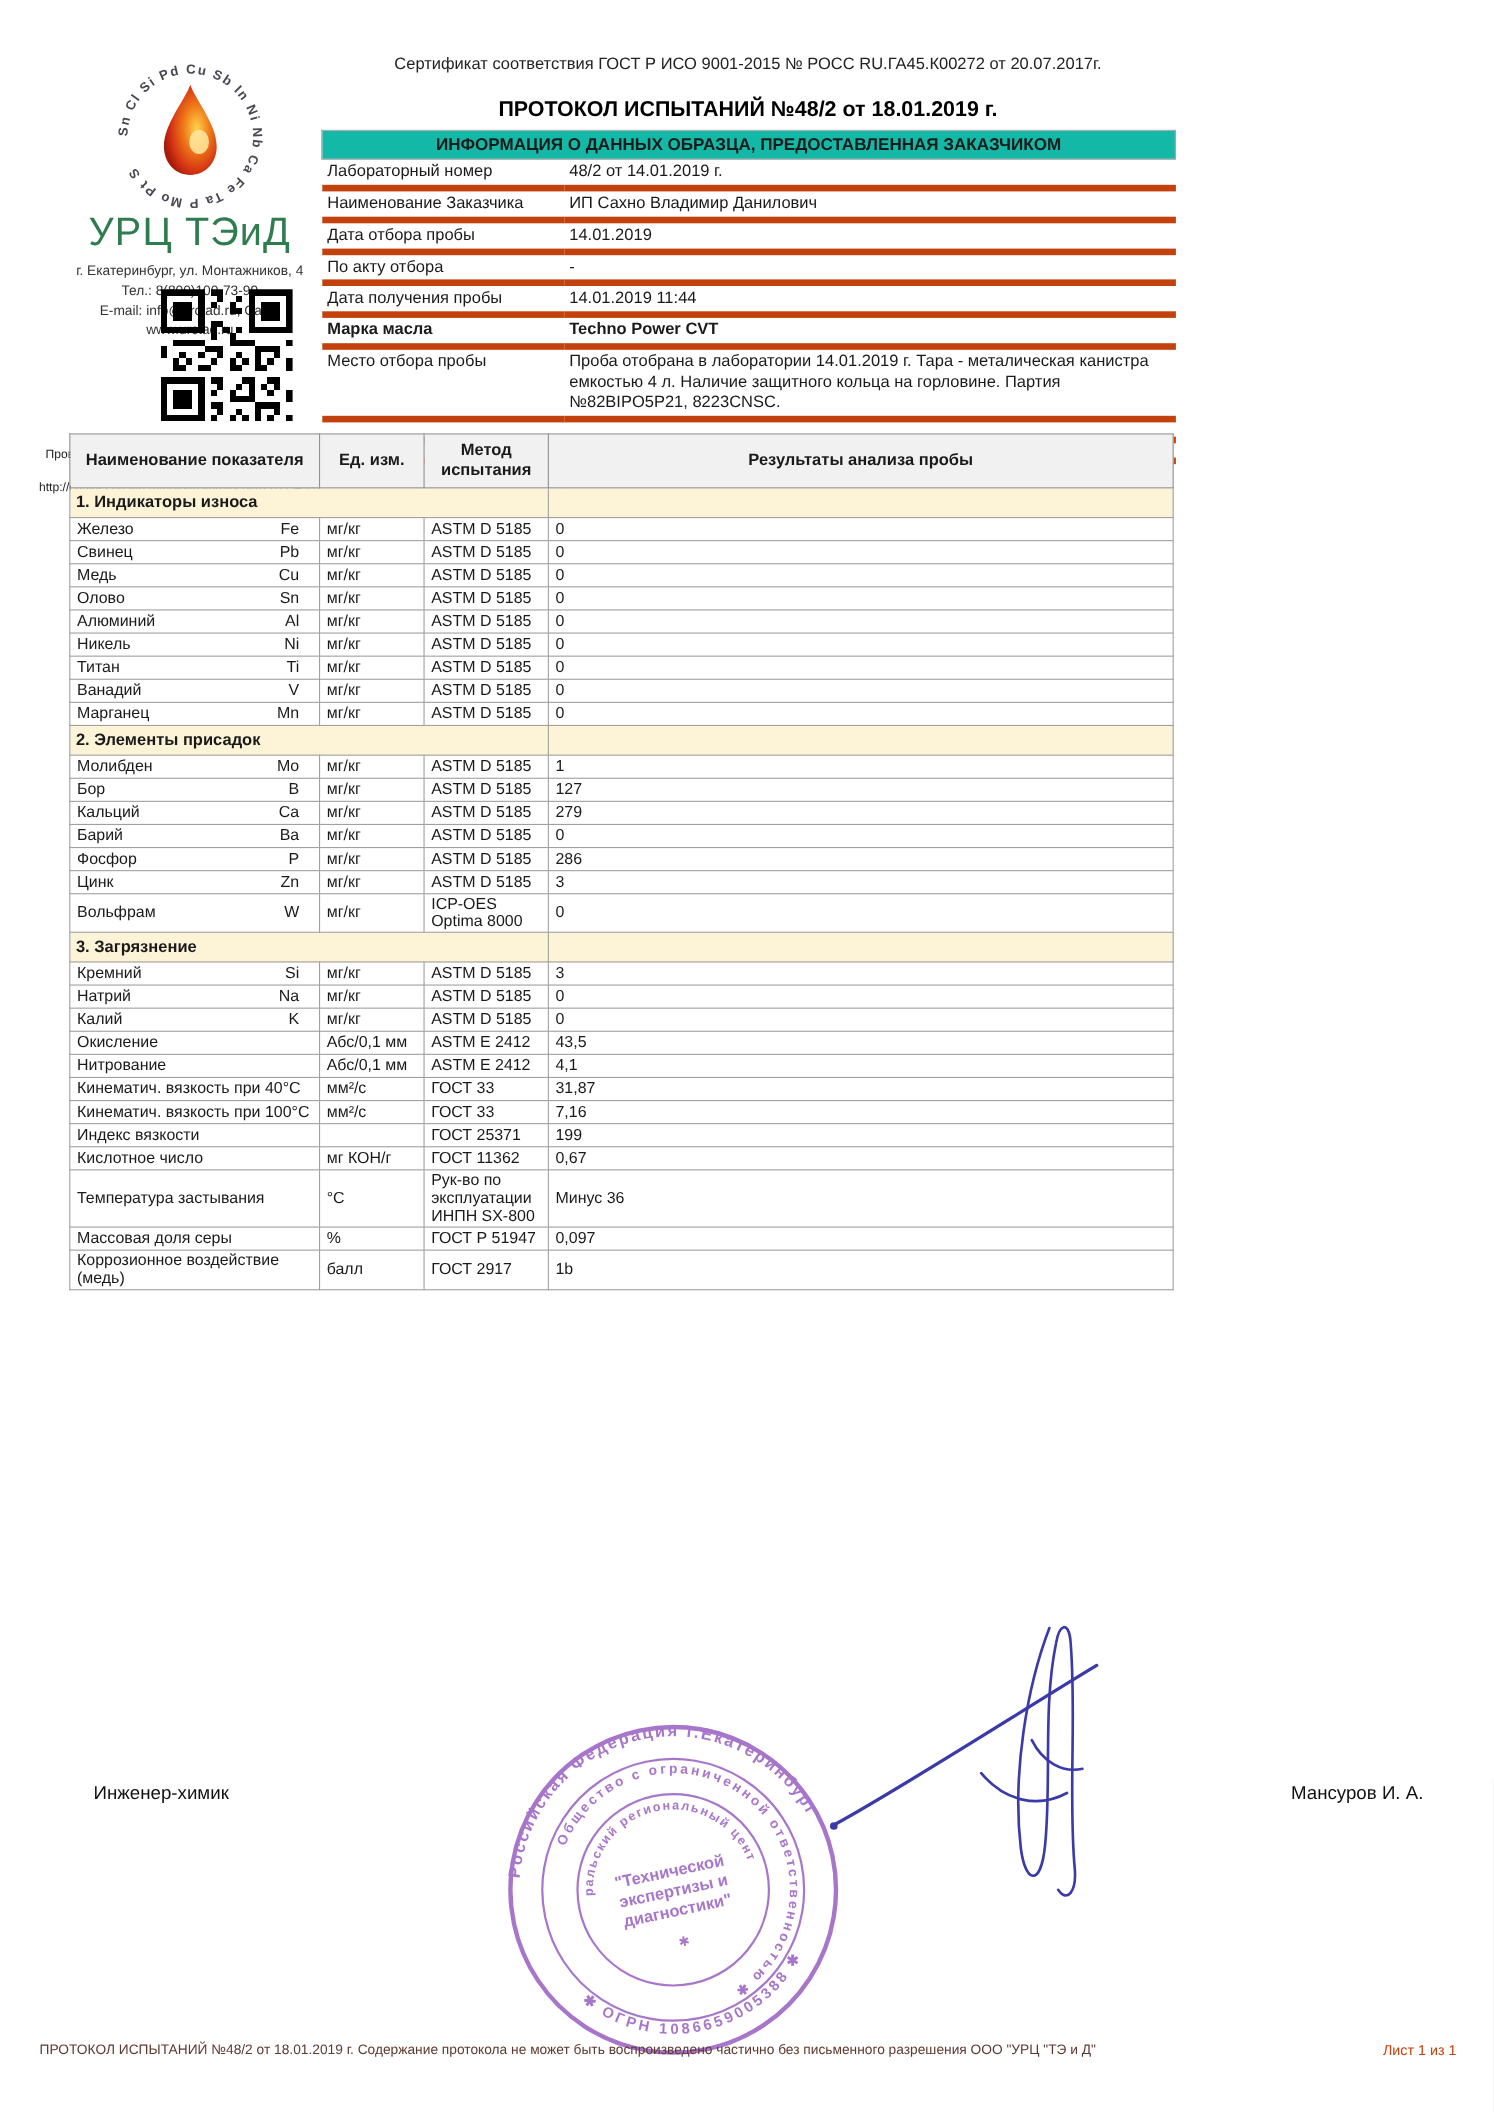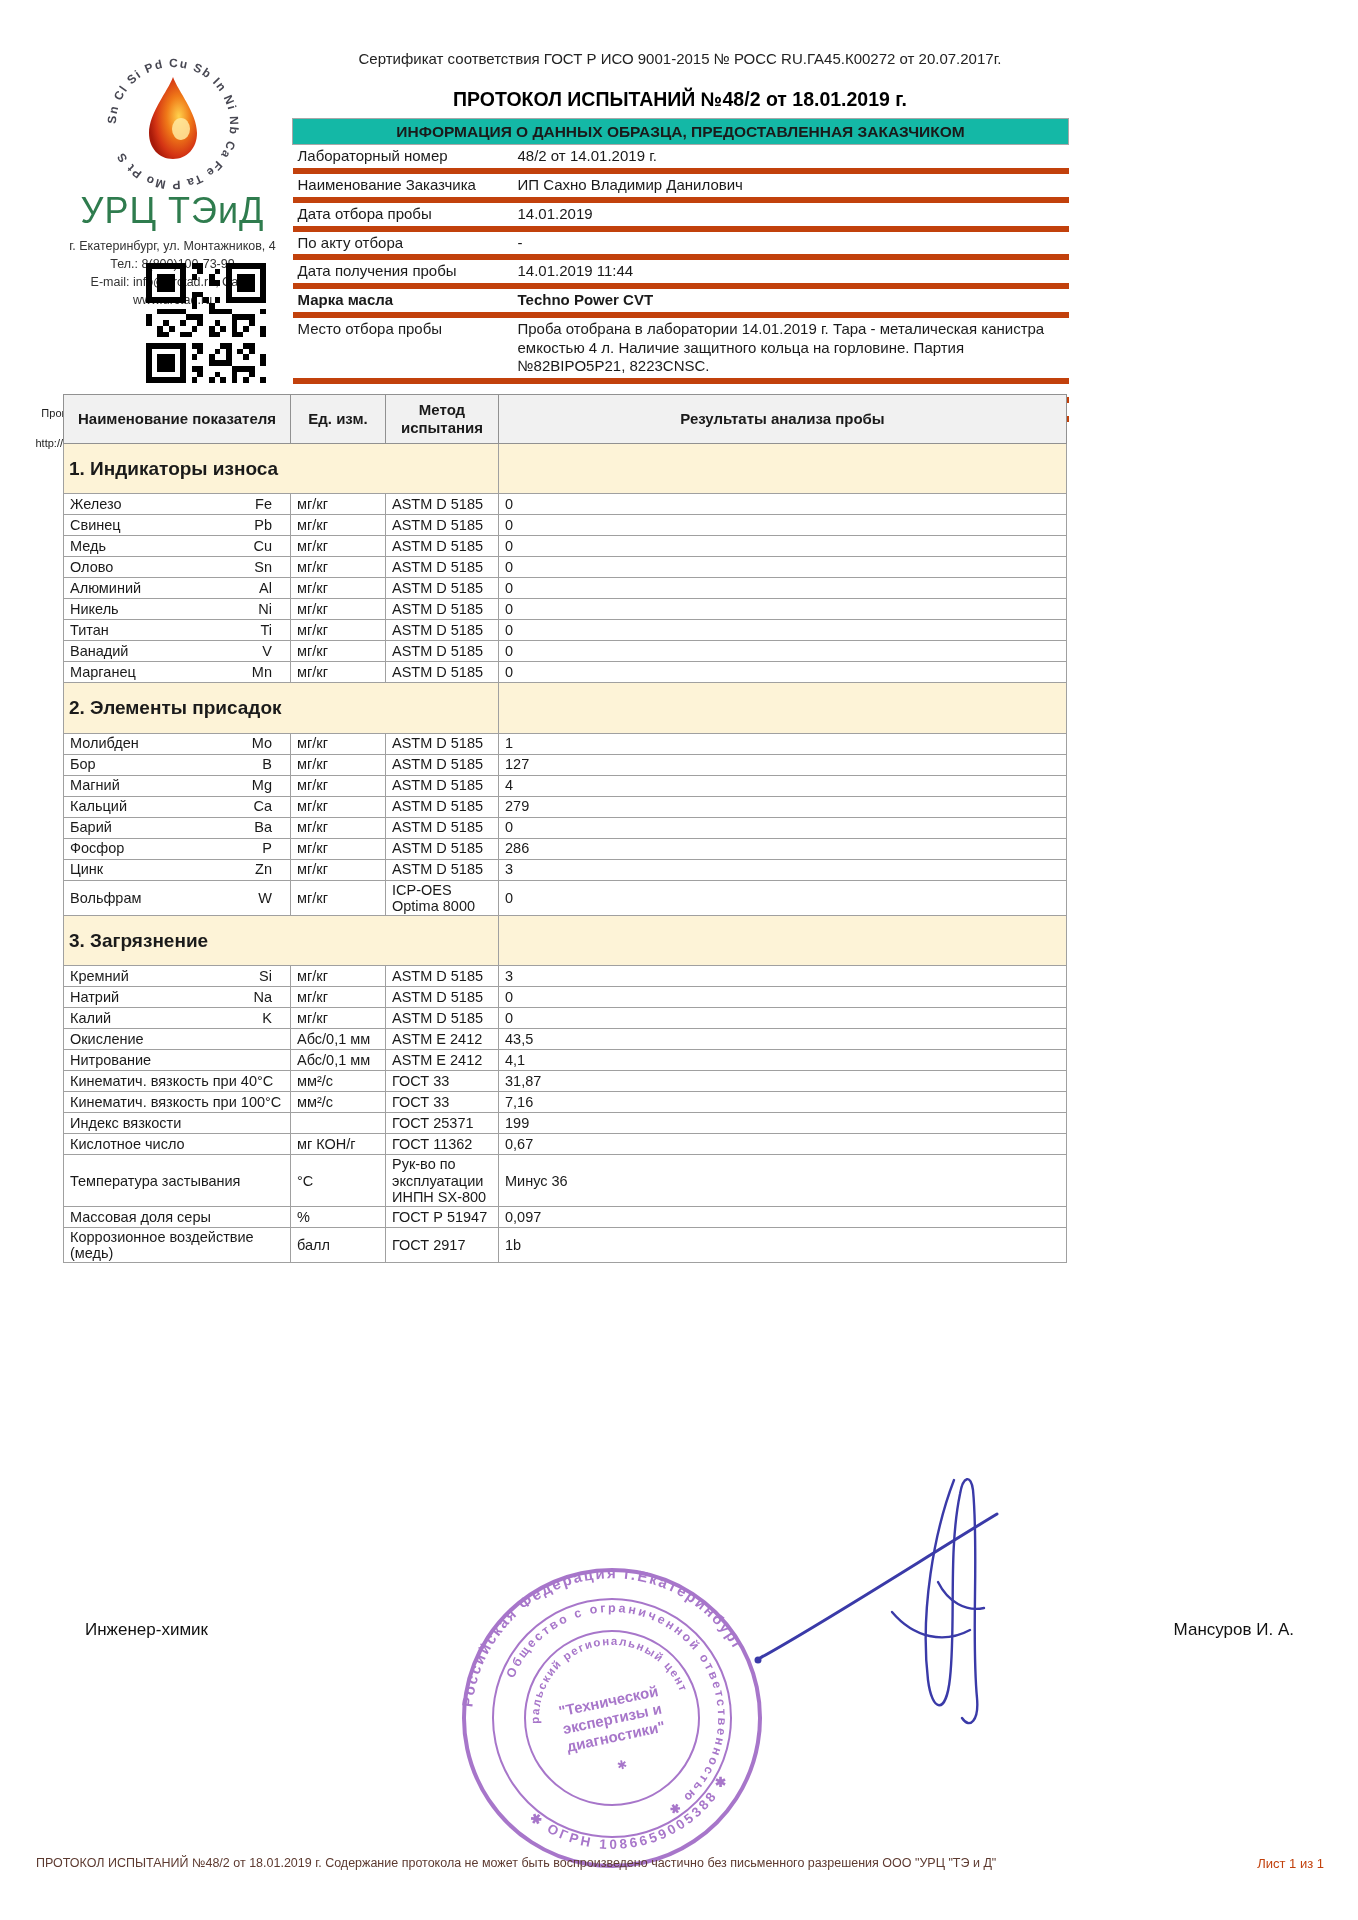--- a/index.html
+++ b/index.html
@@ -22,21 +22,21 @@
   
   .info-table{position:absolute;left:292px;top:118px;width:776px;border-collapse:collapse;font-size:15px;table-layout:fixed;}
   .info-table td{border-bottom:6px solid #c2410c;padding:2px 5px;vertical-align:top;line-height:1.25;}
   .info-table .hdr-cell{background:#14b8a6;border:1px solid #a8a8a8;text-align:center;font-weight:bold;font-size:15.5px;padding:3px;}
   .info-table tr.bold td{font-weight:bold;}
   .info-table tr.empty-row td{height:13px;padding:0 5px;}
   
   .results-table{position:absolute;left:63px;top:394px;width:1003px;border-collapse:collapse;font-size:14.5px;table-layout:fixed;border:1px solid #808080;}
   .results-table th{background:#f1f1f1;border:1px solid #919191;font-weight:bold;font-size:15px;text-align:center;padding:3px 4px;height:42px;vertical-align:middle;line-height:1.2;}
   .results-table td{border:1px solid #a0a0a0;padding:1px 6px;height:18px;line-height:1.12;vertical-align:middle;}
-  .results-table tr.section-row td{background:#fdf3d7;font-weight:bold;font-size:19px;padding:14px 5px;}
+  .results-table tr.section-row td{background:#fdf3d7;font-weight:bold;font-size:15px;padding:4px 5px;}
   .results-table .sym{float:right;padding-right:12px;}
   
   .sign-role{position:absolute;left:65px;top:1620px;font-size:17px;color:#111;margin-left:20px;}
   .sign-name{position:absolute;right:64px;top:1620px;font-size:17px;color:#111;}
   .stamp-svg{position:absolute;left:452px;top:1558px;width:320px;height:320px;opacity:.88;}
   .sig-svg{position:absolute;left:742px;top:1462px;width:320px;height:300px;}
   .footer{position:absolute;left:36px;top:1856px;width:1288px;display:flex;justify-content:space-between;align-items:flex-start;}
   .footer .f-left{font-size:12.5px;color:#5d3a30;max-width:1100px;}
   .footer .f-right{font-size:13px;color:#c2410c;}
 </style>
@@ -410,26 +410,20 @@
           <td class="c-method">ASTM D 5185</td>
           <td class="c-result">1</td>
         </tr>
         <tr>
           <td class="c-name"><span class="nm">Бор</span><span class="sym">B</span></td>
           <td class="c-unit">мг/кг</td>
           <td class="c-method">ASTM D 5185</td>
           <td class="c-result">127</td>
         </tr>
         <tr>
-          <td class="c-name"><span class="nm">Магний</span><span class="sym">Mg</span></td>
-          <td class="c-unit">мг/кг</td>
-          <td class="c-method">ASTM D 5185</td>
-          <td class="c-result">4</td>
-        </tr>
-        <tr>
           <td class="c-name"><span class="nm">Кальций</span><span class="sym">Ca</span></td>
           <td class="c-unit">мг/кг</td>
           <td class="c-method">ASTM D 5185</td>
           <td class="c-result">279</td>
         </tr>
         <tr>
           <td class="c-name"><span class="nm">Барий</span><span class="sym">Ba</span></td>
           <td class="c-unit">мг/кг</td>
           <td class="c-method">ASTM D 5185</td>
           <td class="c-result">0</td>

